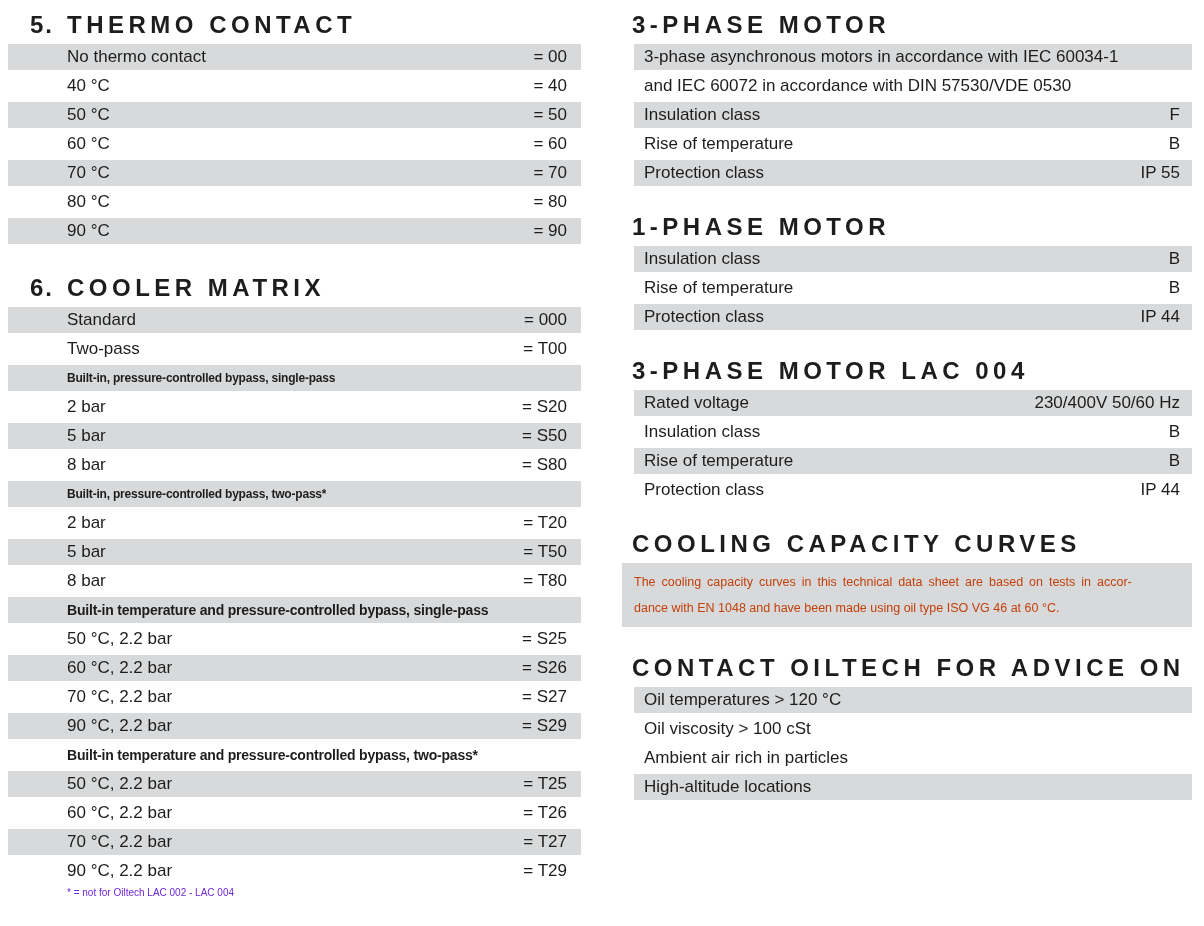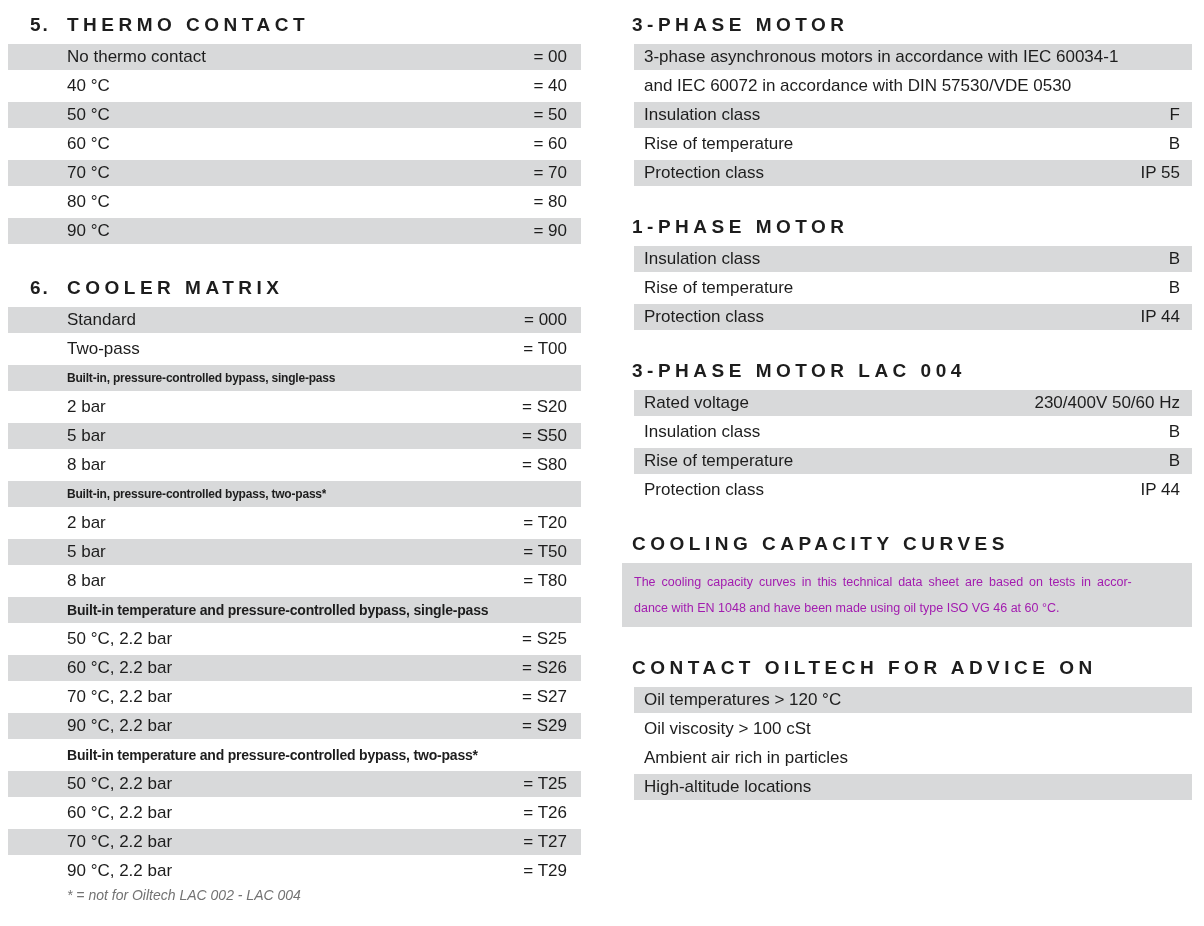--- a/index.html
+++ b/index.html
@@ -22,21 +22,21 @@
   }
   #left-column  { left: 8px;   width: 573px; }
   #right-column { left: 622px; width: 570px; }
 
   .section { margin-top: 0; }
   #left-column  .section + .section { margin-top: 33px; }
   #right-column .section + .section { margin-top: 30px; }
 
   .heading {
     font-weight: bold;
-    font-size: 19px;
+    font-size: 24px;
     letter-spacing: 4.5px;
     line-height: 21px;
     margin-bottom: 9px;
     white-space: nowrap;
   }
   #left-column  .heading { padding-left: 22px; }
   #right-column .heading { padding-left: 10px; }
   .heading .hnum { display: inline-block; width: 37px; letter-spacing: 2px; }
 
   .row {
@@ -55,31 +55,30 @@
 
   .row .label { overflow: hidden; }
   .row .value { text-align: right; padding-left: 8px; }
 
   .row.subhead    .label { font-weight: bold; font-size: 12px; letter-spacing: -0.2px; }
   .row.subhead-sm .label { font-weight: bold; font-size: 14px; letter-spacing: -0.2px; }
 
   .footnote {
     margin-top: 3px;
     padding-left: 59px;
-    font-style: italic;
-    font-size: 14px;
-    color: #737373;
+    font-size: 10px;
+    color: #6d28d9;
   }
 
   .noteblock {
     background: #d8d9da;
     margin-top: 0;
     padding: 6px 14px 6px 12px;
     font-size: 12.5px;
-    color: #a21caf;
+    color: #c2410c;
   }
   .noteblock .note-line {
     line-height: 26px;
     white-space: nowrap;
   }
   .noteblock .note-line.justified {
     word-spacing: 2.5px;
   }
 </style>
 </head>

